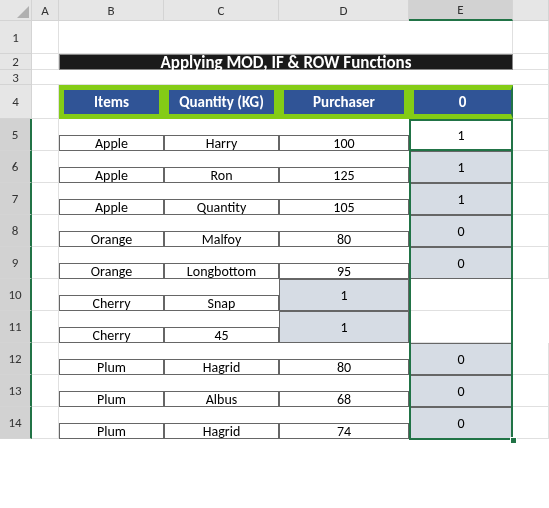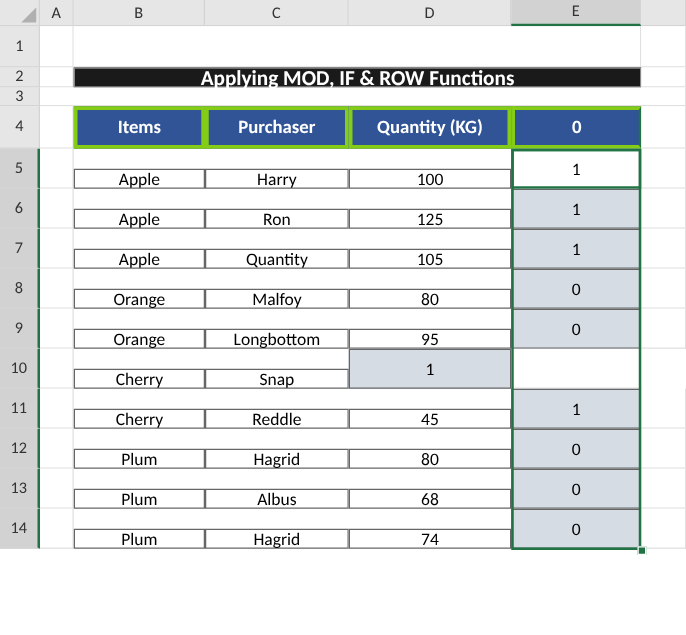--- a/index.html
+++ b/index.html
@@ -85,21 +85,21 @@
       border-bottom: 1px solid #e0e0e0;
     }
     .header-cell {
       background: #305496;
       color: #fff;
       font-weight: bold;
       font-size: 15px;
       display: flex;
       align-items: center;
       justify-content: center;
-      border: 3px solid #84cc16;
+      border: 5px solid #84cc16;
     }
     .header-cell.extra {
       border-right: 2px solid #217346;
     }
     .data-cell {
       border: 1px solid #666;
       display: flex;
       align-items: center;
       justify-content: center;
       background: #fff;
@@ -157,22 +157,22 @@
   <div class="blank-cell" style="grid-row:3"></div>
   <div class="title-cell" style="grid-row:3">Applying MOD, IF &amp; ROW Functions</div>
   <div class="blank-cell" style="grid-row:3"></div>
 
   <div class="row-header" style="grid-row:4">3</div>
   <div class="blank-cell" style="grid-row:4;grid-column:2/8"></div>
 
   <div class="row-header" style="grid-row:5">4</div>
   <div class="blank-cell" style="grid-row:5"></div>
   <div class="header-cell" style="grid-row:5">Items</div>
+  <div class="header-cell" style="grid-row:5">Quantity (KG)</div>
   <div class="header-cell" style="grid-row:5">Purchaser</div>
-  <div class="header-cell" style="grid-row:5">Quantity (KG)</div>
   <div class="header-cell extra" style="grid-row:5">0</div>
   <div class="blank-cell" style="grid-row:5"></div>
 
   <div class="row-header selected" style="grid-row:6">5</div>
   <div class="blank-cell" style="grid-row:6"></div>
   <div class="data-cell" style="grid-row:6">Apple</div>
   <div class="data-cell" style="grid-row:6">Harry</div>
   <div class="data-cell" style="grid-row:6">100</div>
   <div class="flag-cell first" style="grid-row:6">1</div>
   <div class="blank-cell" style="grid-row:6"></div>
@@ -212,21 +212,20 @@
   <div class="row-header selected" style="grid-row:11">10</div>
   <div class="blank-cell" style="grid-row:11"></div>
   <div class="data-cell" style="grid-row:11">Cherry</div>
   <div class="data-cell" style="grid-row:11">Snap</div>
   <div class="flag-cell" style="grid-row:11">1</div>
   <div class="blank-cell" style="grid-row:11"></div>
 
   <div class="row-header selected" style="grid-row:12">11</div>
   <div class="blank-cell" style="grid-row:12"></div>
   <div class="data-cell" style="grid-row:12">Cherry</div>
-  <div class="data-cell" style="grid-row:12">Reddle</div>
   <div class="data-cell" style="grid-row:12">45</div>
   <div class="flag-cell" style="grid-row:12">1</div>
   <div class="blank-cell" style="grid-row:12"></div>
 
   <div class="row-header selected" style="grid-row:13">12</div>
   <div class="blank-cell" style="grid-row:13"></div>
   <div class="data-cell" style="grid-row:13">Plum</div>
   <div class="data-cell" style="grid-row:13">Hagrid</div>
   <div class="data-cell" style="grid-row:13">80</div>
   <div class="flag-cell" style="grid-row:13">0</div>

